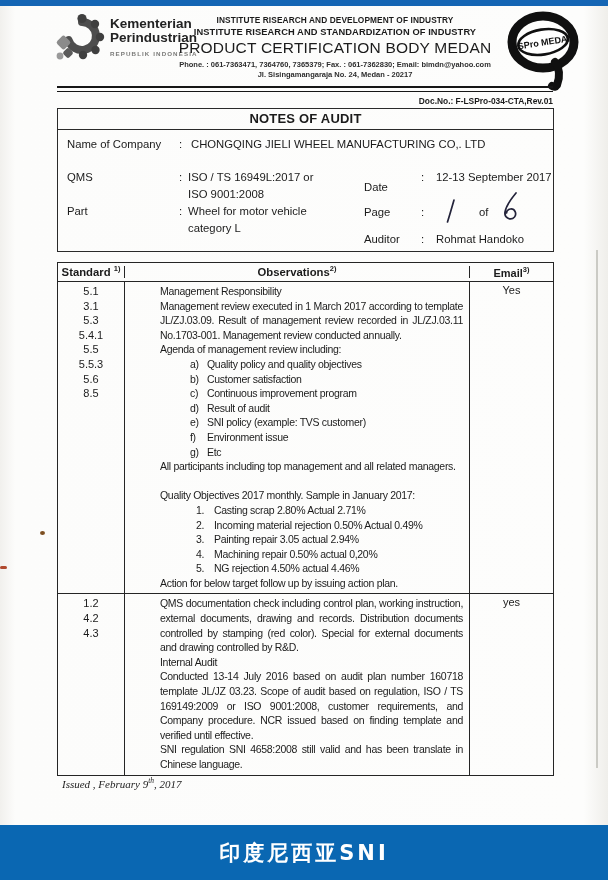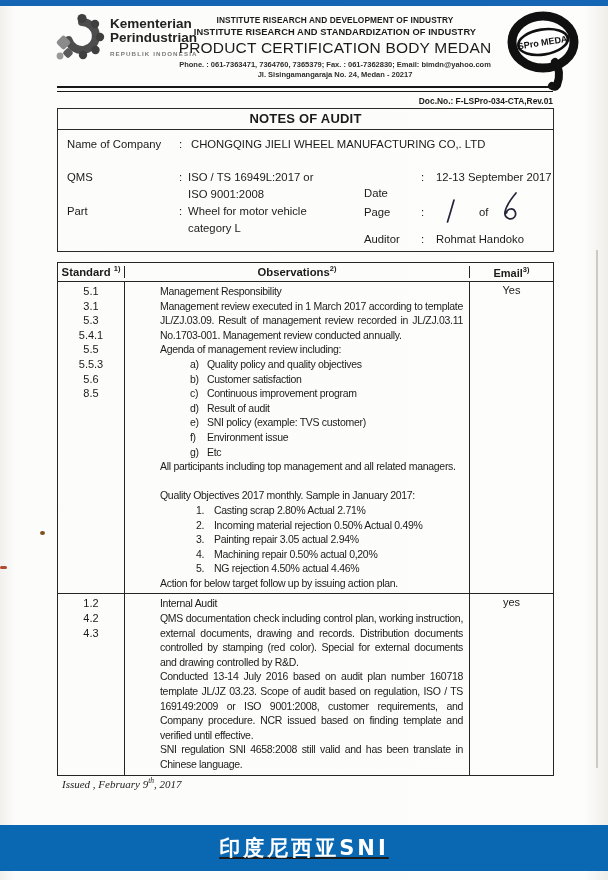--- a/index.html
+++ b/index.html
@@ -1,20 +1,20 @@
 <!DOCTYPE html>
 <html><head>
 <meta charset="utf-8">
 <style>
   html,body{margin:0;padding:0;}
   body{width:608px;height:880px;background:#e8e7e4;font-family:"Liberation Sans",sans-serif;}
   .page{position:relative;width:608px;height:880px;overflow:hidden;
         background:linear-gradient(90deg,#f1f0ed 0,#fcfcfb 2.5%,#fdfdfc 96%,#efeeea 100%);color:#1b1b1b;}
   .topbar{position:absolute;top:0;left:0;width:608px;height:6px;}
-  .banner{position:absolute;top:825px;left:0;width:608px;height:46px;display:flex;align-items:center;justify-content:center;text-decoration:underline;}
+  .banner{position:absolute;top:825px;left:0;width:608px;height:55px;display:flex;align-items:center;justify-content:center;}
   .banner span{color:#fff;font-size:21px;font-weight:bold;letter-spacing:3px;font-family:"DejaVu Sans",sans-serif;}
 
   
   .logo-left{position:absolute;top:13px;left:52px;width:54px;height:54px;}
   .ministry{position:absolute;top:17px;left:110px;line-height:14px;}
   .ministry .m1,.ministry .m2{font-weight:bold;font-size:13.5px;color:#222;}
   .ministry .m3{font-size:6.2px;letter-spacing:1.1px;color:#7a7a78;margin-top:2px;font-weight:bold;}
   .head-center{position:absolute;top:15px;left:170px;width:330px;text-align:center;}
   .hc1{font-size:8.3px;font-weight:bold;letter-spacing:.1px;}
   .hc2{font-size:9.3px;font-weight:bold;margin-top:2px;letter-spacing:.1px;}
@@ -121,21 +121,21 @@
     <div class="f lab" style="top:62px;left:9px;">QMS</div>
     <div class="f" style="top:62px;left:121px;">:</div>
     <div class="f" style="top:62px;left:130px;">ISO / TS 16949L:2017 or</div>
     <div class="f" style="top:79px;left:130px;">ISO 9001:2008</div>
 
     <div class="f lab" style="top:96px;left:9px;">Part</div>
     <div class="f" style="top:96px;left:121px;">:</div>
     <div class="f" style="top:96px;left:130px;">Wheel for motor vehicle</div>
     <div class="f" style="top:113px;left:130px;">category L</div>
 
-    <div class="f lab" style="top:78px;left:306px;">Date</div>
+    <div class="f lab" style="top:72px;left:306px;">Date</div>
     <div class="f" style="top:62px;left:363px;">:</div>
     <div class="f" style="top:62px;left:378px;">12-13 September 2017</div>
 
     <div class="f lab" style="top:97px;left:306px;">Page</div>
     <div class="f" style="top:97px;left:363px;">:</div>
     <div class="hw" style="top:88px;left:386px;" title="1">
       <svg width="14" height="28" viewBox="0 0 14 28">
           <path d="M10 3 C8 10 6 17 3.5 25" fill="none" stroke="#23233a" stroke-width="1.7" stroke-linecap="round"></path>
         </svg>
     </div>
@@ -227,22 +227,22 @@
         </div>
       <div class="c3 res">Yes</div>
     </div>
     <div class="t-row">
       <div class="c1 std">
           <div class="std-line">1.2</div>
           <div class="std-line">4.2</div>
           <div class="std-line">4.3</div>
         </div>
       <div class="c2 obs">
+          <div class="obs-line obs-pj">QMS documentation check including control plan, working instruction, external documents, drawing and records. Distribution documents controlled by stamping (red color). Special for external documents and drawing controlled by R&amp;D.</div>
           <div class="obs-line obs-p">Internal Audit</div>
-          <div class="obs-line obs-pj">QMS documentation check including control plan, working instruction, external documents, drawing and records. Distribution documents controlled by stamping (red color). Special for external documents and drawing controlled by R&amp;D.</div>
           <div class="obs-line obs-pj">Conducted 13-14 July 2016 based on audit plan number 160718 template JL/JZ 03.23. Scope of audit based on regulation, ISO / TS 169149:2009 or ISO 9001:2008, customer requirements, and Company procedure. NCR issued based on finding template and verified until effective.</div>
           <div class="obs-line obs-pj">SNI regulation SNI 4658:2008 still valid and has been translate in Chinese language.</div>
         </div>
       <div class="c3 res">yes</div>
     </div>
   </div>
 
   <div class="issued">
     <span>Issued , February 9</span><span class="s">th</span><span>, 2017</span>
   </div>

